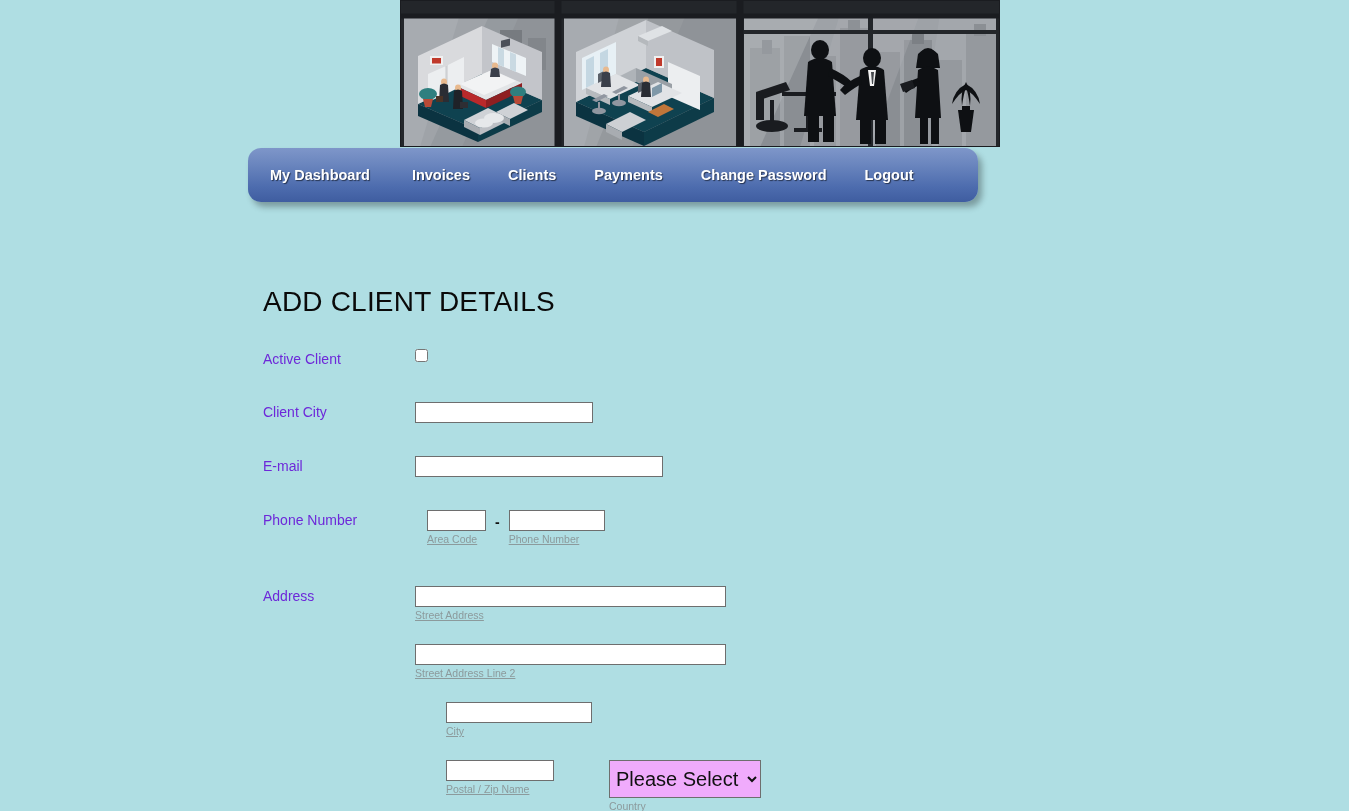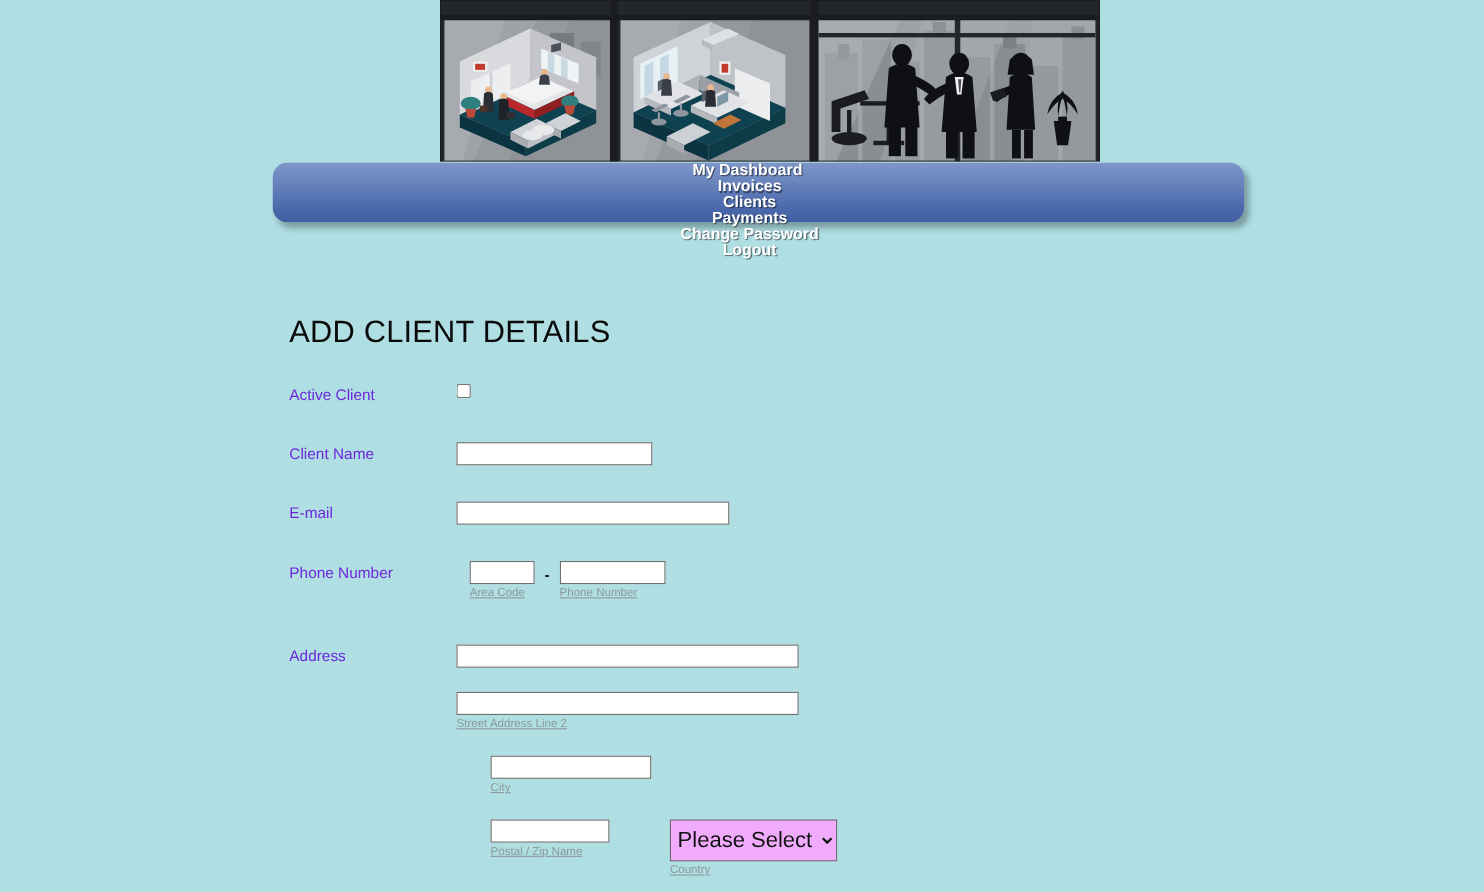--- a/index.html
+++ b/index.html
@@ -18,28 +18,27 @@
     left: 400px; top: 0;
     width: 600px; height: 147px;
     overflow: hidden;
   }
   .banner-svg { display: block; width: 600px; height: 147px; }
 
   
   .navbar {
     position: absolute;
     left: 248px; top: 148px;
-    width: 883px; height: 54px;
+    width: 730px; height: 54px;
     border-radius: 13px;
     background: linear-gradient(to bottom, #7e96c9 0%, #6c87bf 28%, #4d6cae 72%, #3f5da0 100%);
     box-shadow: 4px 5px 6px rgba(0,0,0,0.30);
     display: flex;
     align-items: center;
     padding-left: 22px;
-    flex-direction: column;
   }
   .navlink {
     color: #ffffff;
     font-size: 14.5px;
     font-weight: bold;
     text-decoration: none;
     text-shadow: 1px 1px 1px rgba(0,0,0,0.55);
     margin-right: 38px;
     white-space: nowrap;
     cursor: pointer;
@@ -390,21 +389,21 @@
 <form class="form">
 
   <div class="row r-active">
     <div class="row-label">Active Client</div>
     <div class="row-field">
       <input type="checkbox" style="">
     </div>
   </div>
 
   <div class="row r-name">
-    <div class="row-label">Client Name</div>
+    <div class="row-label">Client City</div>
     <div class="row-field">
       <input type="text" class="w-name" placeholder="" style="">
     </div>
   </div>
 
   <div class="row r-email">
     <div class="row-label">E-mail</div>
     <div class="row-field">
       <input type="text" class="w-email" placeholder="" style="">
     </div>
@@ -426,20 +425,21 @@
       </div>
     </div>
   </div>
 
   <div class="row r-address">
     <div class="row-label">Address</div>
     <div class="row-field">
 
       <div class="addr-block">
         <input type="text" class="w-street" style="">
+        <div class="sub">Street Address</div>
       </div>
 
       <div class="addr-block">
         <input type="text" class="w-street" style="">
         <div class="sub">Street Address Line 2</div>
       </div>
 
       <div class="addr-pair addr-block">
         <div>
           <input type="text" class="w-city" style="">

